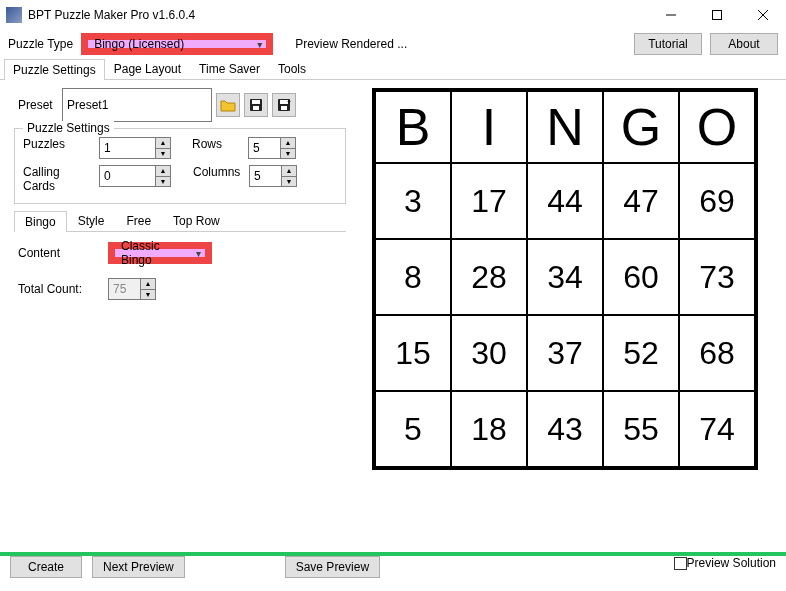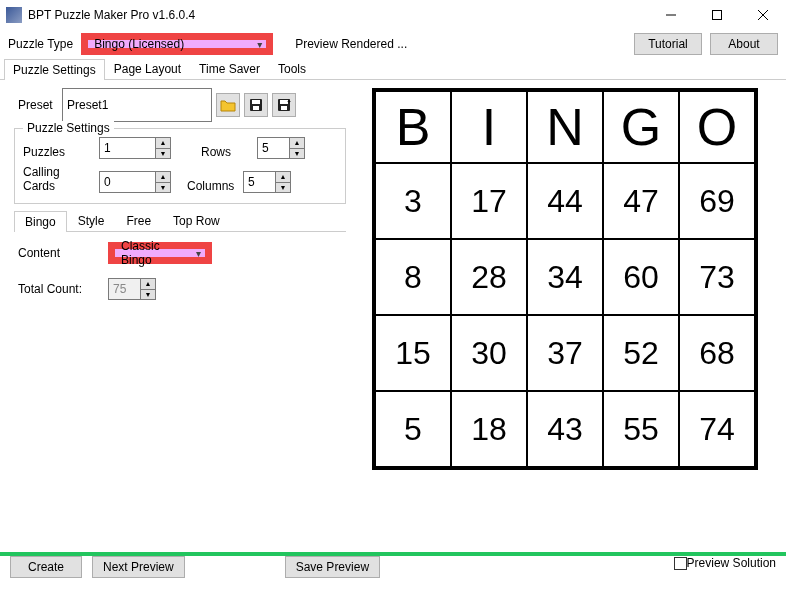--- a/index.html
+++ b/index.html
@@ -32,21 +32,21 @@
 
 
 .preset-row { display: flex; align-items: center; gap: 4px; padding: 4px 0 6px 8px; }
 .preset-row .plbl { width: 40px; }
 .text-input { height: 34px; border: 1px solid #7a7a7a; background: #fff; font-size: 12px; padding: 0 4px; }
 .icon-btn { width: 24px; height: 24px; border: 1px solid #adadad; background: #e1e1e1; display: inline-flex; align-items: center; justify-content: center; font-size: 14px; cursor: default; }
 
 
 .fset { border: 1px solid #ccc; margin: 0 4px 6px 4px; padding: 8px 8px 10px 8px; position: relative; }
 .fset .legend { position: absolute; top: -8px; left: 8px; background: #fff; padding: 0 4px; font-size: 12px; }
-.frow { display: flex; align-items: flex-end; gap: 6px; margin-bottom: 6px; }
+.frow { display: flex; align-items: flex-start; gap: 6px; margin-bottom: 6px; }
 .frow:last-child { margin-bottom: 0; }
 .frow .flbl { font-size: 12px; }
 .spinner { display: inline-flex; align-items: stretch; height: 22px; }
 .spinner input { width: 56px; border: 1px solid #7a7a7a; border-right: none; padding: 0 4px; font-size: 12px; }
 .spinner .spbtns { width: 16px; display: flex; flex-direction: column; border: 1px solid #7a7a7a; }
 .spinner .spbtns div { flex: 1; display: flex; align-items: center; justify-content: center; font-size: 7px; background: #e1e1e1; }
 .spinner .spbtns div:first-child { border-bottom: 1px solid #7a7a7a; }
 .spinner.small input { width: 32px; }
 .spinner.disabled input { background: #f0f0f0; color: #888; }
 
@@ -146,39 +146,39 @@
       <span class="legend">Puzzle Settings</span>
       <div class="frow">
         <span class="flbl" style="width:70px">Puzzles</span>
         <div class="spinner">
           <input value="1" style="">
           <div class="spbtns">
               <div>▲</div>
               <div>▼</div>
             </div>
         </div>
-        <span class="flbl" style="width:50px;margin-left:24px">Rows</span>
+        <span class="flbl" style="width:50px;margin-left:15px">Rows</span>
         <div class="spinner small">
           <input value="5" style="">
           <div class="spbtns">
               <div>▲</div>
               <div>▼</div>
             </div>
         </div>
       </div>
       <div class="frow">
         <span class="flbl" style="width:70px">Calling Cards</span>
         <div class="spinner">
           <input value="0" style="">
           <div class="spbtns">
               <div>▲</div>
               <div>▼</div>
             </div>
         </div>
-        <span class="flbl" style="width:50px;margin-left:10px">Columns</span>
+        <span class="flbl" style="width:50px;margin-left:16px">Columns</span>
         <div class="spinner small">
           <input value="5" style="">
           <div class="spbtns">
               <div>▲</div>
               <div>▼</div>
             </div>
         </div>
       </div>
     </div>
 

